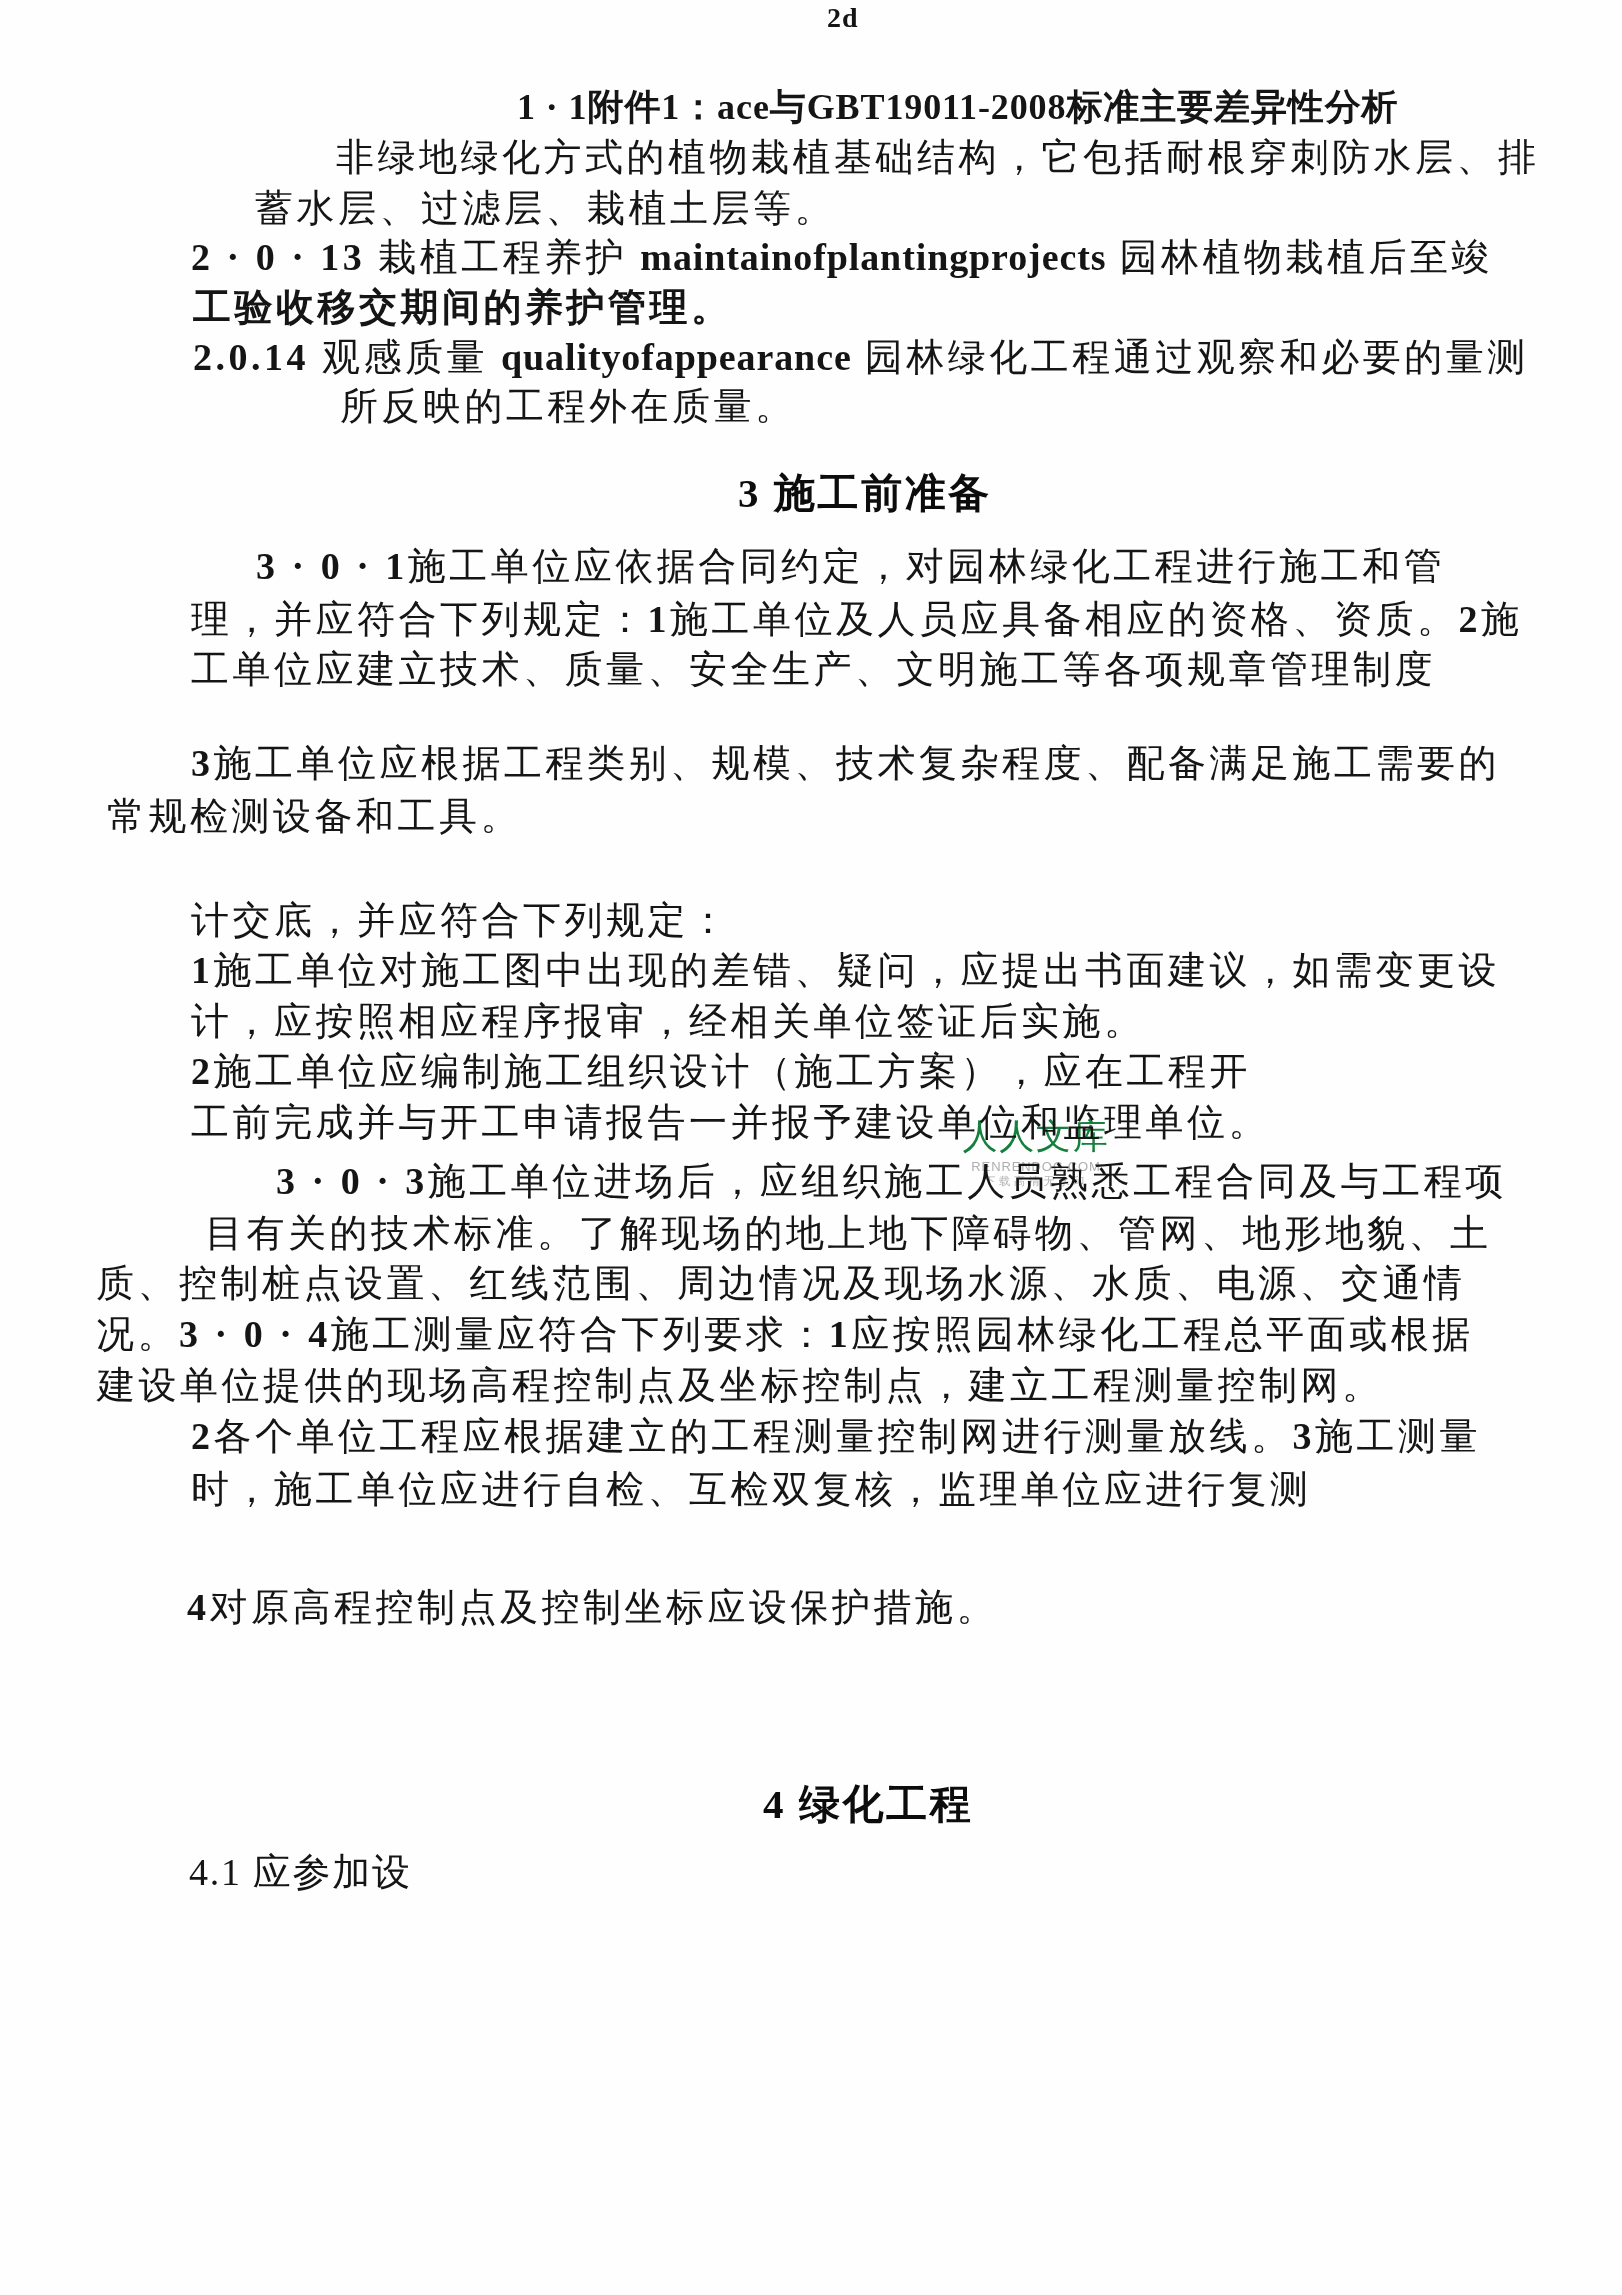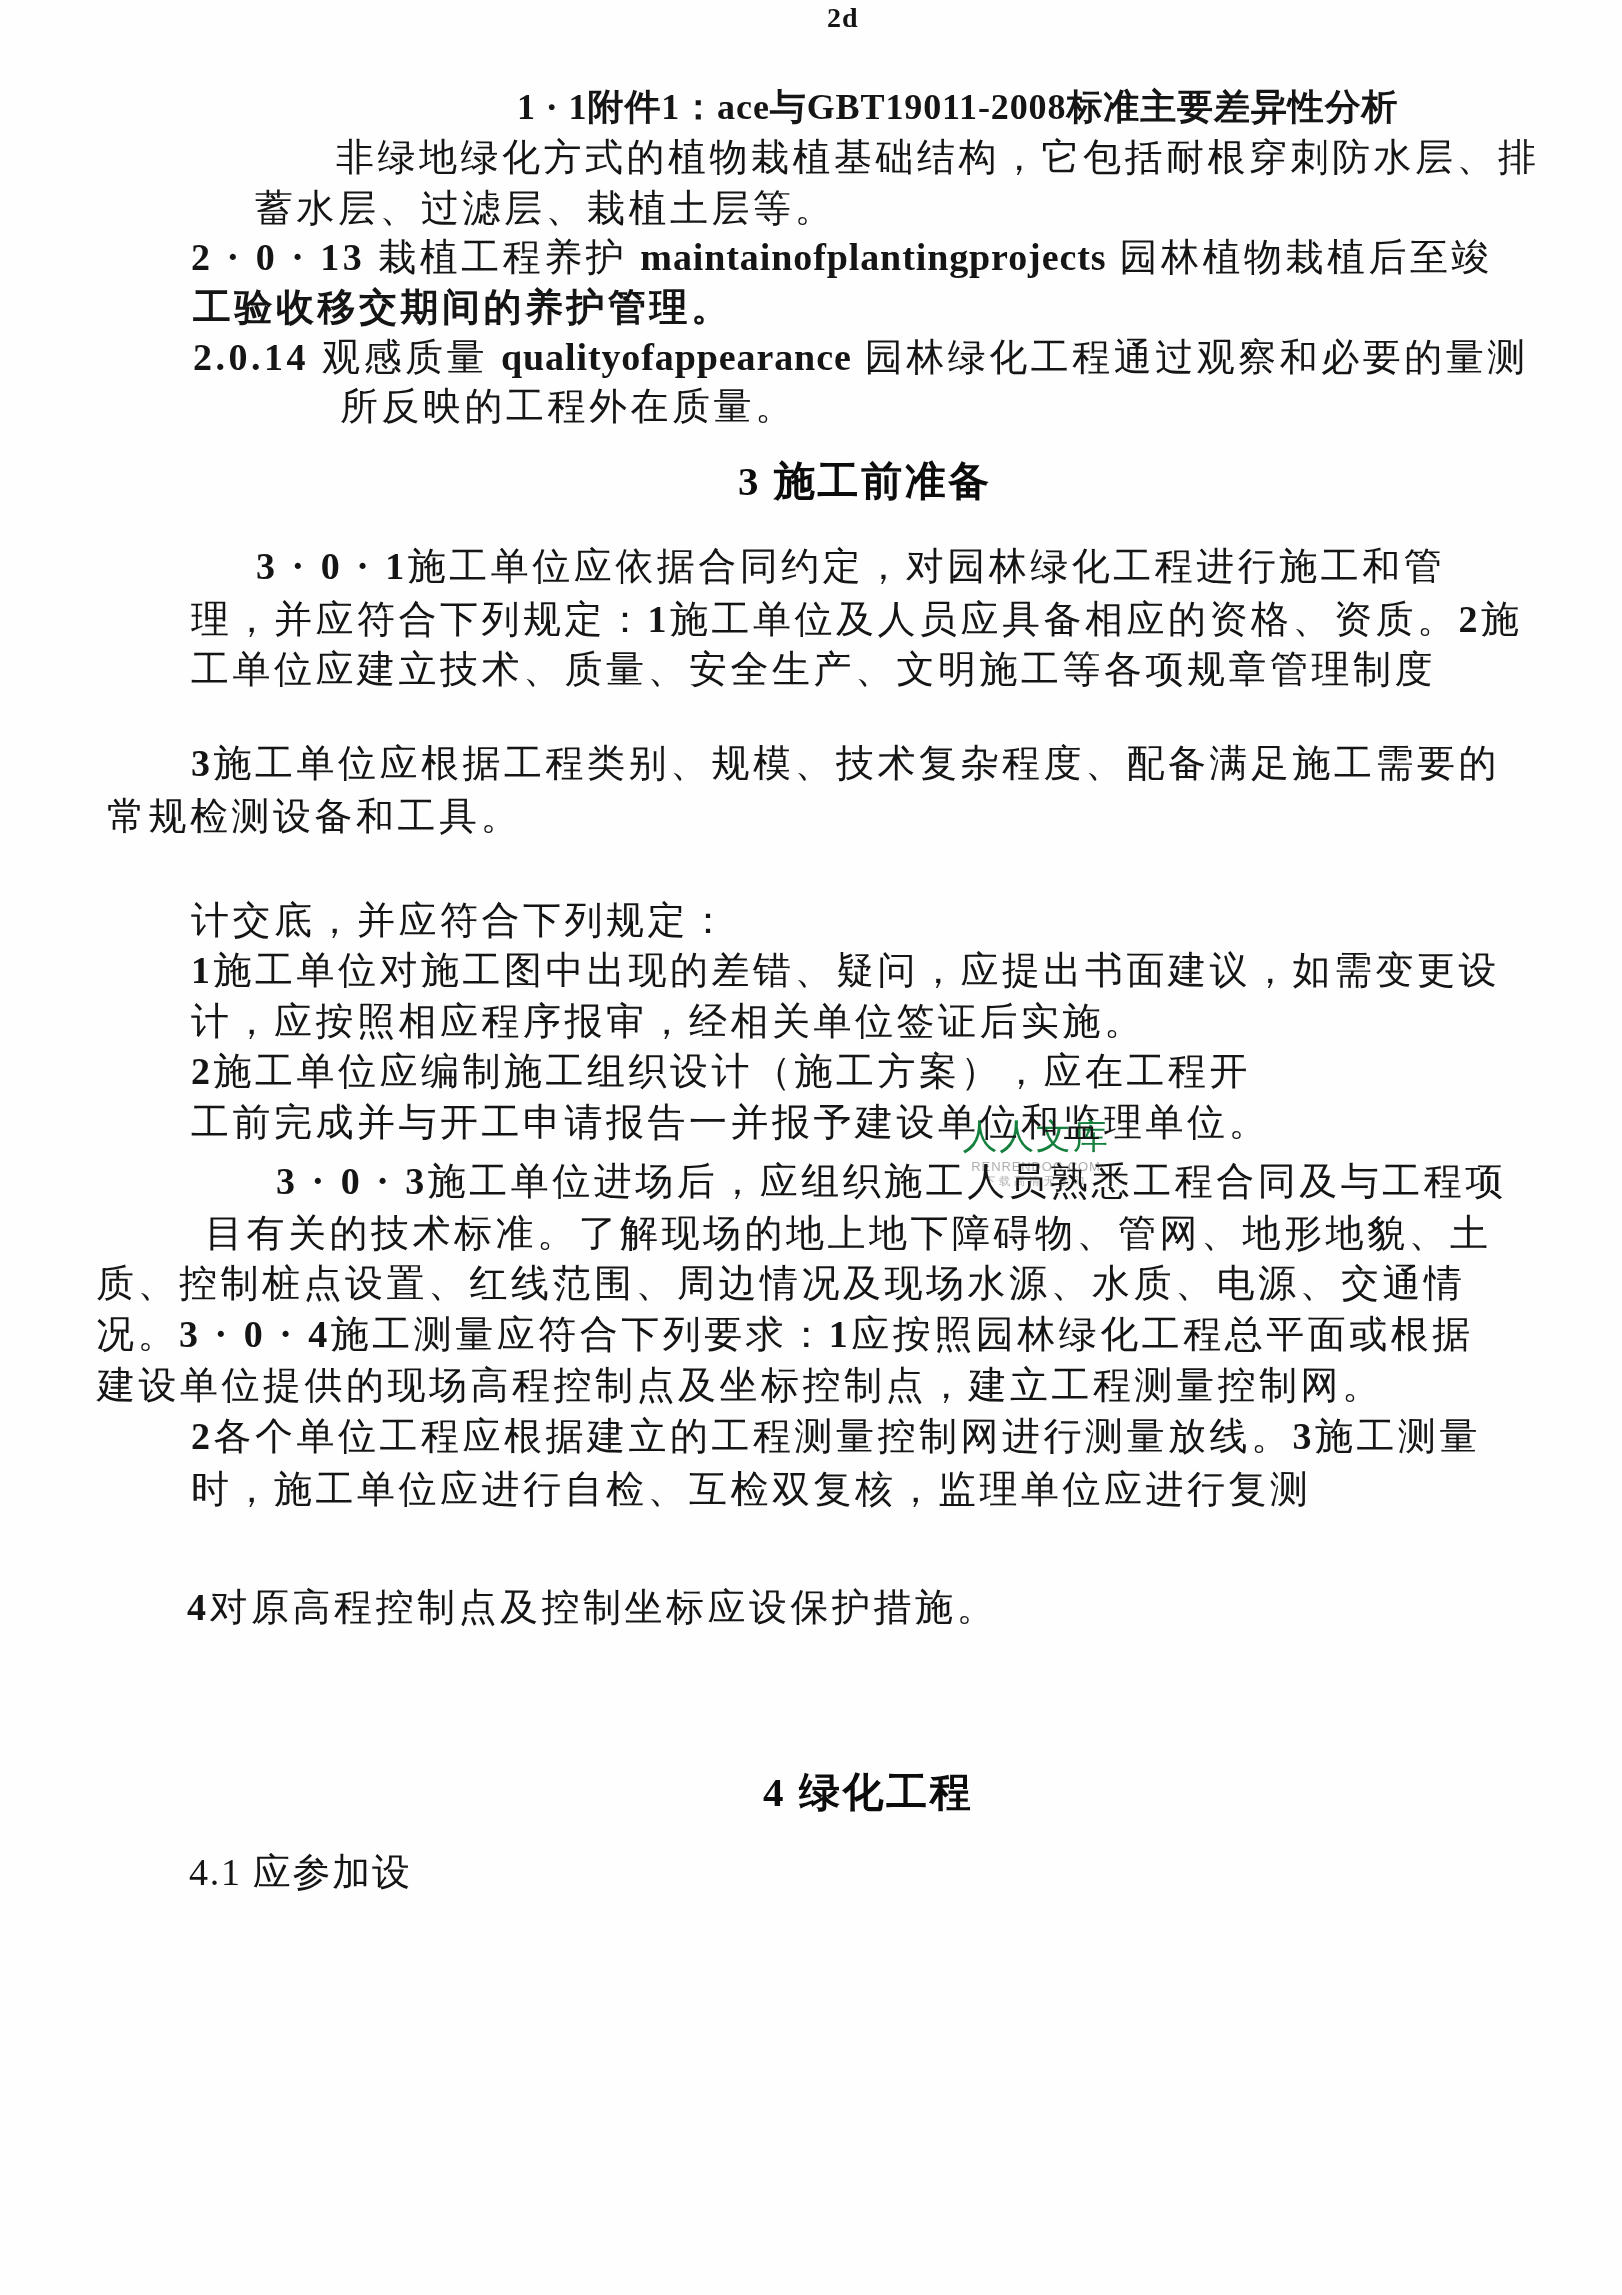--- a/index.html
+++ b/index.html
@@ -17,21 +17,21 @@
     white-space:pre;
     font-size:38px;
     line-height:1.15;
     letter-spacing:3.5px;
     z-index:2;
   }
   .b{font-weight:bold;}
   .en{letter-spacing:0.9px;}
   .pageno{font-size:28px;font-weight:bold;letter-spacing:0.9px;}
   .subtitle{font-size:36px;font-weight:bold;letter-spacing:0.9px;}
-  .bighead{font-size:41px;font-weight:bold;letter-spacing:2.6px;color:#0c0c0c;}
+  .bighead{font-size:41px;font-weight:bold;letter-spacing:2.6px;color:#0c0c0c;margin-top:12px;}
   .subhead{font-size:38px;letter-spacing:1.7px;}
   .sans{font-family:Liberation Serif, serif;}
   .watermark{
     position:absolute;
     left:962px;
     top:1122px;
     width:148px;
     text-align:center;
     z-index:1;
     font-family:"Liberation Sans","DejaVu Sans",sans-serif;

